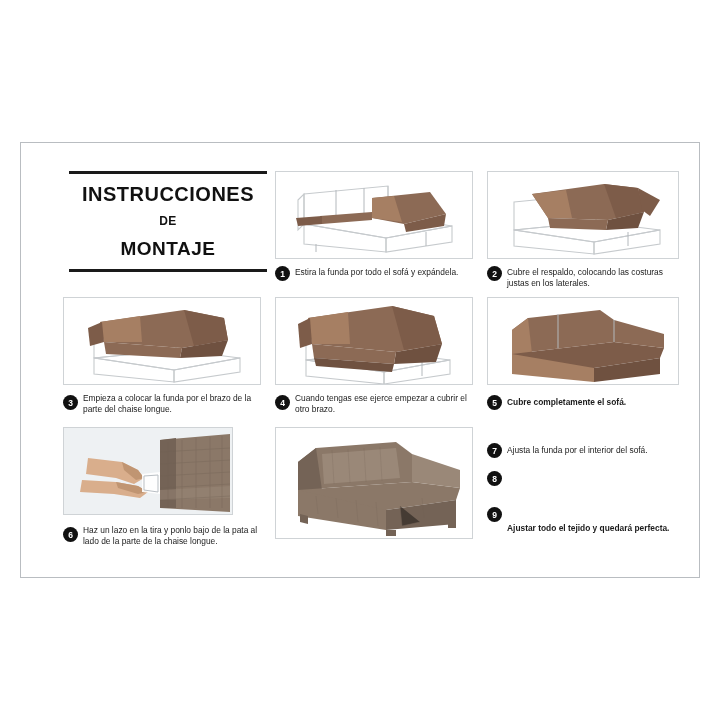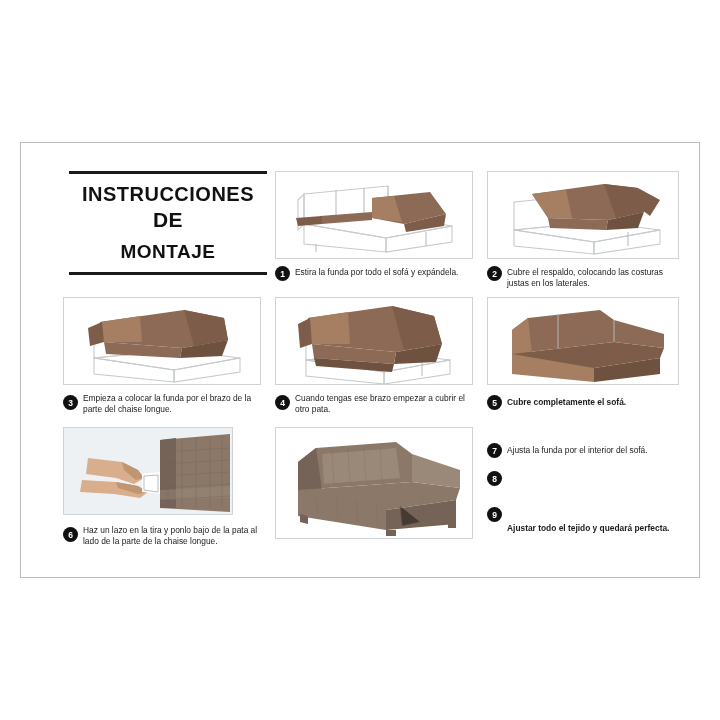--- a/index.html
+++ b/index.html
@@ -43,21 +43,21 @@
     background: #1a1a1a;
     margin: 0 6px;
   }
   .title-block .t-line {
     font-weight: bold;
     color: #111;
     letter-spacing: 0.5px;
     line-height: 1.15;
   }
   .t1 { font-size: 20px; margin-top: 9px; }
-  .t2 { font-size: 21px; margin-top: 2px; }
+  .t2 { font-size: 12px; margin-top: 9px; }
   .t3 { font-size: 19px; margin-top: 9px; margin-bottom: 9px; }
 
   
   .panel {
     position: absolute;
     box-sizing: border-box;
   }
   .art {
     position: absolute;
     border: 1px solid #cfd3d6;
@@ -184,21 +184,21 @@
           <path class="cloth-a" d="M32 20 L116 8 L158 18 L166 46 L120 54 L36 46 Z"></path>
           <path class="cloth-b" d="M32 20 L72 14 L74 46 L36 46 Z"></path>
           <path class="cloth-c" d="M116 8 L158 18 L166 46 L128 52 Z"></path>
           <path class="cloth-d" d="M120 54 L166 46 L160 64 L118 66 Z"></path>
           <path class="cloth-a" d="M36 46 L120 54 L118 66 L38 60 Z"></path>
           <path class="cloth-c" d="M22 26 L34 20 L36 46 L24 50 Z"></path>
           <path class="cloth-d" d="M38 60 L118 66 L116 74 L40 68 Z"></path>
         </svg>
       </div>
       <div class="bullet" style="left:240px; top:240px;">4</div>
-      <div class="caption" style="left:260px; top:238px; width:180px;">Cuando tengas ese brazo empezar a cubrir el otro pata.</div>
+      <div class="caption" style="left:260px; top:238px; width:180px;">Cuando tengas ese ejerce empezar a cubrir el otro brazo.</div>
     </div>
 
     <div class="panel">
       <div class="art" style="left:452px; top:142px; width:192px; height:88px;">
         <svg width="192" height="88" viewBox="0 0 192 88">
           <path class="cloth-a" d="M24 32 L40 20 L112 12 L126 22 L126 44 L24 56 Z"></path>
           <path class="cloth-b" d="M24 32 L40 20 L44 56 L24 56 Z"></path>
           <path class="cloth-c" d="M24 56 L126 44 L176 50 L172 60 L106 70 L24 74 Z"></path>
           <path class="cloth-d" d="M106 70 L172 60 L172 76 L106 84 Z"></path>
           <path class="cloth-b" d="M24 56 L24 76 L106 84 L106 70 Z"></path>

